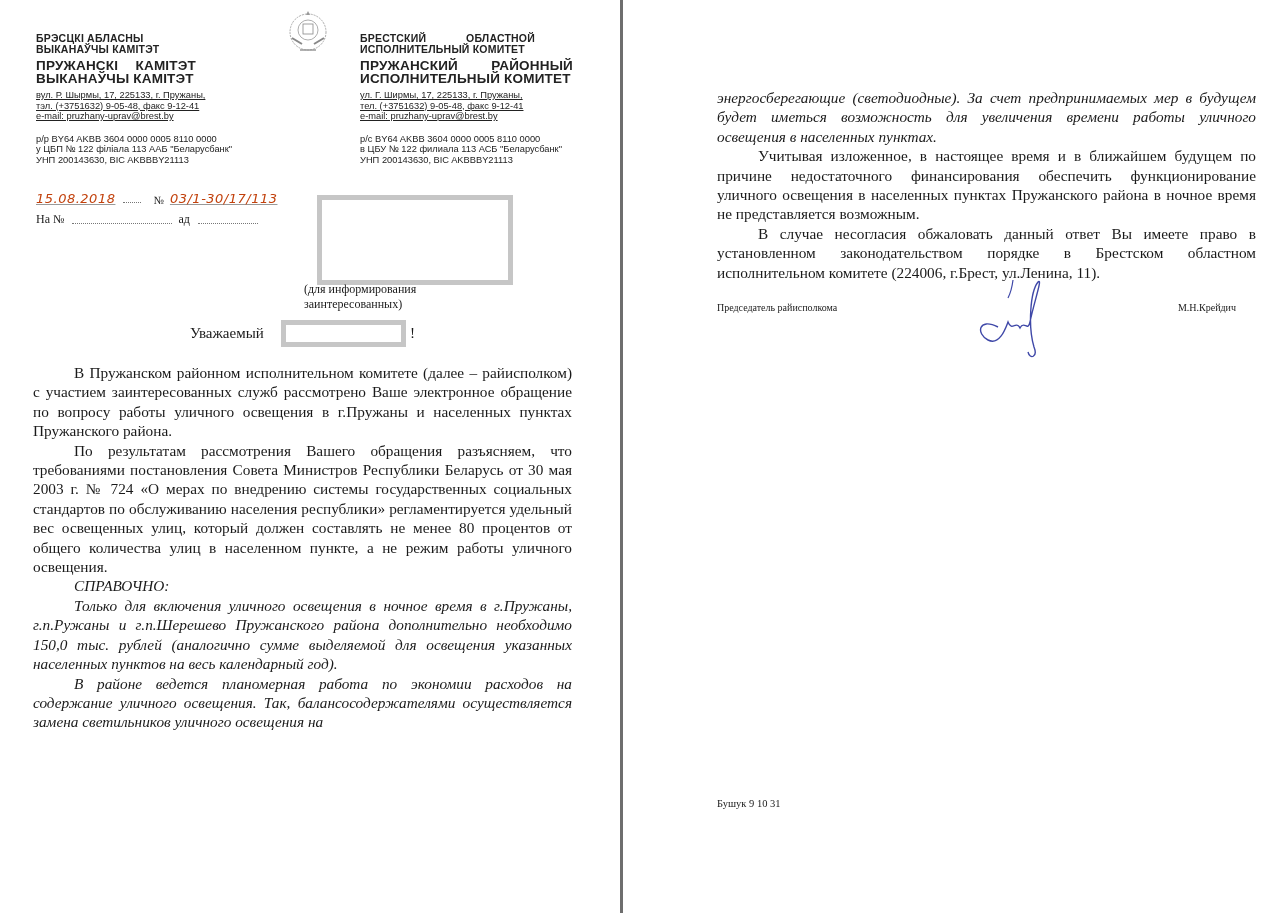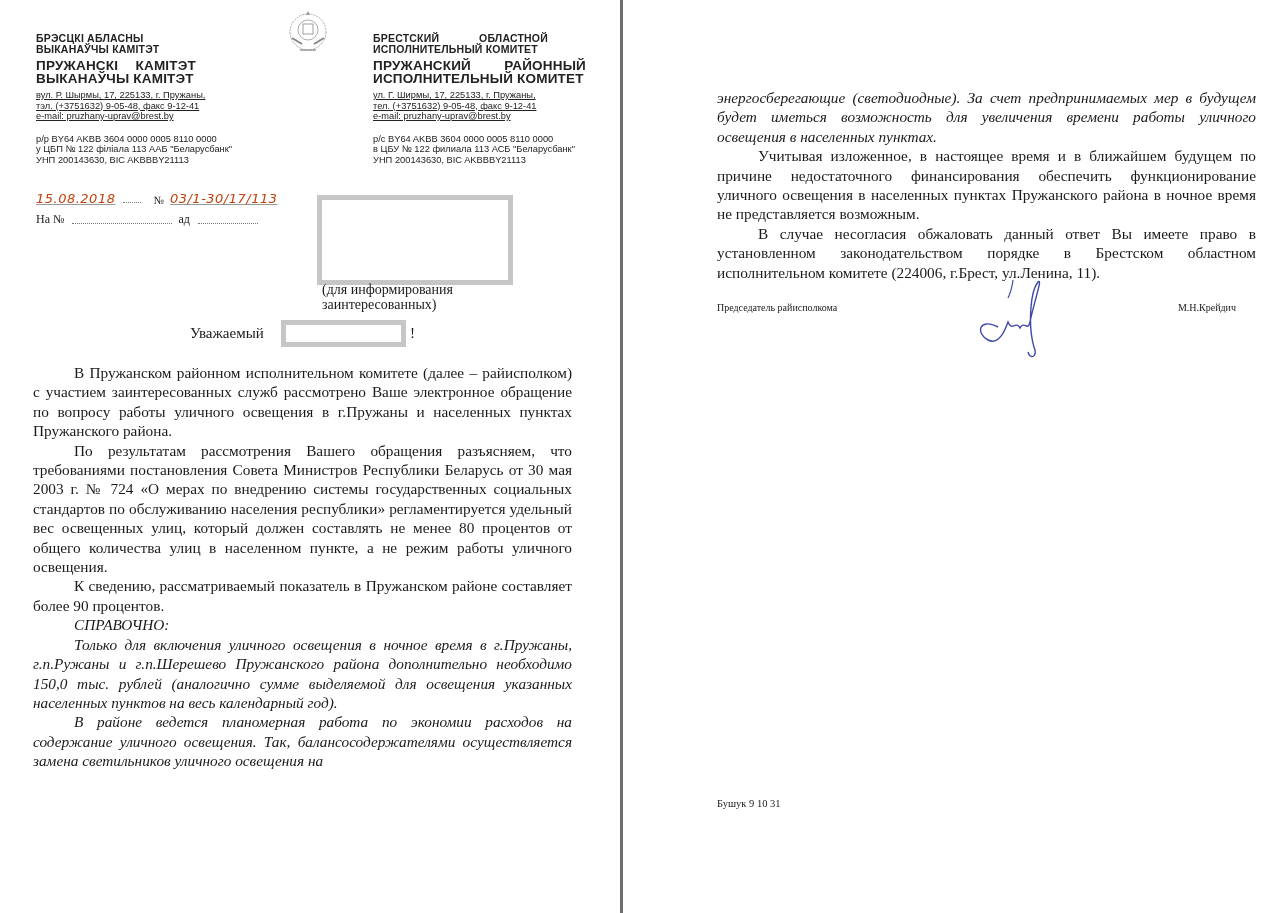--- a/index.html
+++ b/index.html
@@ -12,37 +12,37 @@
   #page-left { left: 0; width: 620px; }
   #page-right { left: 623px; width: 657px; }
   .divider { position: absolute; left: 620px; top: 0; width: 3px; height: 913px; background: #6e6e6e; }
 
   .hdr { position: absolute; font-family: "Liberation Sans", sans-serif; color: #222; }
   .hdr .t1 { font-size: 10.5px; font-weight: bold; line-height: 11px; letter-spacing: 0.2px; }
   .hdr .t2 { font-size: 13.5px; font-weight: bold; line-height: 13px; margin-top: 4px; letter-spacing: 0.2px; }
   .hdr .addr { font-size: 9.3px; line-height: 10.5px; margin-top: 5px; text-decoration: underline; }
   .hdr .bank { font-size: 9.3px; line-height: 10.5px; margin-top: 12px; }
   #hdr-by { left: 36px; top: 33px; width: 250px; }
-  #hdr-ru { left: 373px; top: 33px; width: 230px; }
+  #hdr-ru { left: 360px; top: 33px; width: 230px; }
   .just { display: flex; justify-content: space-between; }
 
   .emblem { position: absolute; left: 286px; top: 8px; width: 44px; height: 50px; }
 
   .reg { position: absolute; left: 36px; top: 188px; font-size: 12px; width: 280px; }
   .reg .line1 { display: flex; align-items: flex-end; height: 18px; }
   .hand { font-family: "DejaVu Sans", sans-serif; font-style: italic; color: #c2410c; font-size: 13px; letter-spacing: 0.5px; text-decoration: underline; text-decoration-color: #999; }
   .reg .sep { margin: 0 6px; font-size: 11px; }
   .reg .line2 { display: flex; align-items: flex-end; margin-top: 6px; font-size: 12px; }
   .dots { display: inline-block; border-bottom: 1px dotted #777; height: 1px; margin: 0 6px 3px 8px; }
 
   .redact { position: absolute; border: 5px solid #c6c6c6; background: #fff; box-sizing: border-box; }
   #redact-addr { left: 317px; top: 195px; width: 196px; height: 90px; }
   #redact-name { left: 281px; top: 320px; width: 125px; height: 27px; }
 
-  .addr-note { position: absolute; left: 322px; top: 282px; font-size: 14px; line-height: 15px; }
+  .addr-note { position: absolute; left: 304px; top: 282px; font-size: 12px; line-height: 15px; }
 
   .greet { position: absolute; top: 325px; left: 190px; font-size: 15px; }
   .greet-excl { position: absolute; top: 325px; left: 410px; font-size: 15px; }
 
   .body { position: absolute; font-size: 15.3px; line-height: 19.4px; text-align: justify; }
   #body-left { left: 33px; top: 363px; width: 539px; }
   #body-right { left: 717px; top: 88px; width: 539px; }
   .body p { margin: 0; text-indent: 41px; }
   .body p.i { font-style: italic; }
   .body p.noind { text-indent: 0; }
@@ -132,21 +132,20 @@
   <div>заинтересованных)</div>
 </div>
 
 <div class="greet">Уважаемый</div>
 <div class="redact" id="redact-name"></div>
 <div class="greet-excl">!</div>
 
 <div class="body" id="body-left">
   <p>В Пружанском районном исполнительном комитете (далее – райисполком) с участием заинтересованных служб рассмотрено Ваше электронное обращение по вопросу работы уличного освещения в г.Пружаны и населенных пунктах Пружанского района.</p>
   <p>По результатам рассмотрения Вашего обращения разъясняем, что требованиями постановления Совета Министров Республики Беларусь от 30 мая 2003 г. № 724 «О мерах по внедрению системы государственных социальных стандартов по обслуживанию населения республики» регламентируется удельный вес освещенных улиц, который должен составлять не менее 80 процентов от общего количества улиц в населенном пункте, а не режим работы уличного освещения.</p>
-  <p>К сведению, рассматриваемый показатель  в Пружанском районе составляет более 90 процентов.</p>
   <p class="i">СПРАВОЧНО:</p>
   <p class="i">Только для включения уличного освещения в ночное время в г.Пружаны, г.п.Ружаны и г.п.Шерешево Пружанского района дополнительно необходимо 150,0 тыс. рублей (аналогично сумме выделяемой  для освещения указанных населенных пунктов на весь календарный год).</p>
   <p class="i">В  районе ведется планомерная работа  по экономии расходов на содержание уличного освещения. Так, балансосодержателями осуществляется замена светильников уличного освещения на</p>
 </div>
 
 <div class="body" id="body-right">
   <p class="i noind">энергосберегающие (светодиодные). За счет предпринимаемых мер в будущем будет иметься возможность для увеличения  времени работы уличного освещения в населенных пунктах.</p>
   <p>Учитывая изложенное, в настоящее время и в ближайшем будущем  по причине недостаточного финансирования обеспечить функционирование уличного освещения в населенных пунктах Пружанского района в ночное время не представляется возможным.</p>
   <p>В случае несогласия обжаловать данный ответ Вы имеете право в установленном законодательством порядке в Брестском областном исполнительном комитете (224006, г.Брест, ул.Ленина, 11).</p>
 </div>

